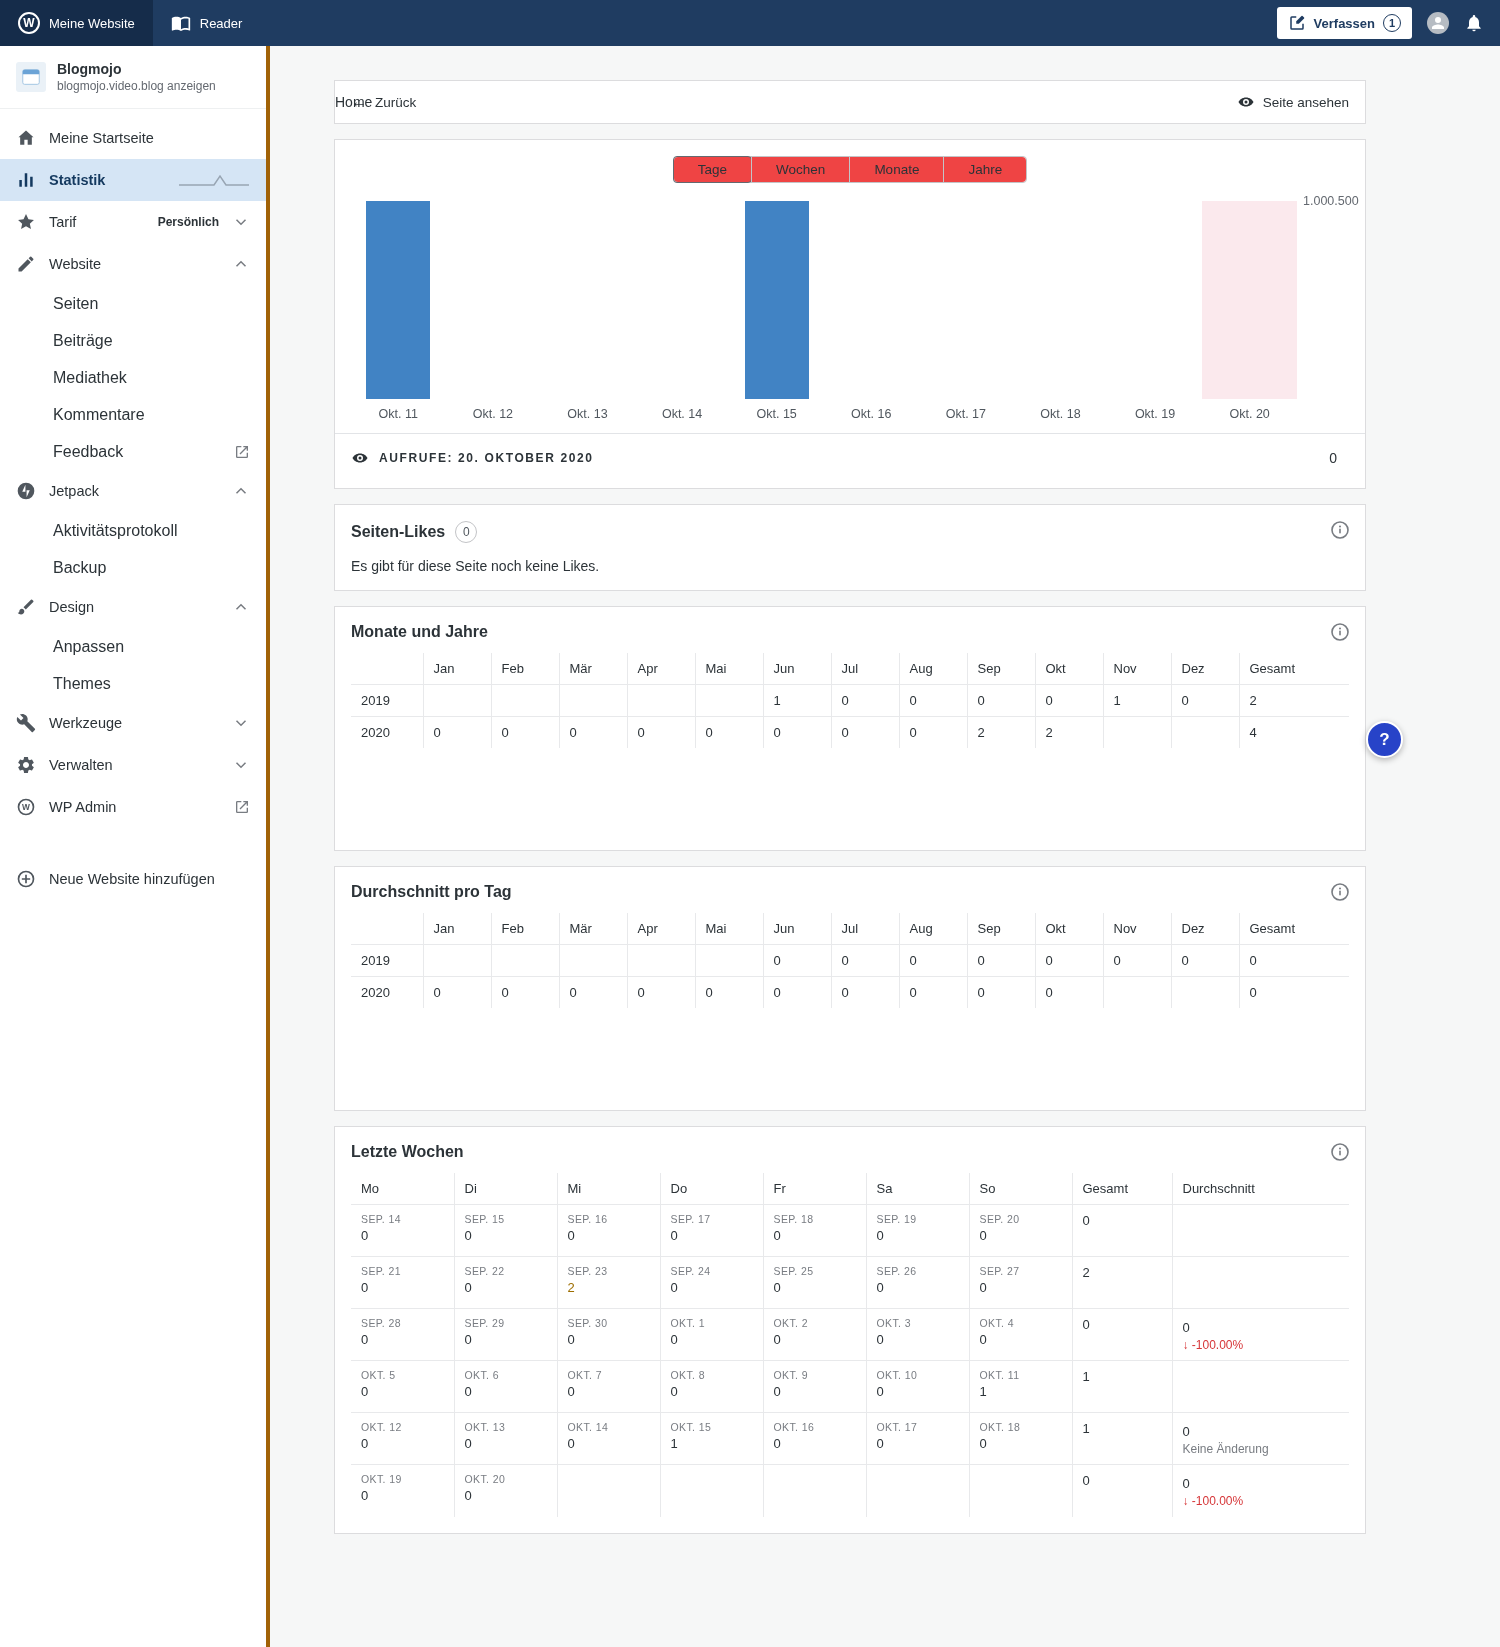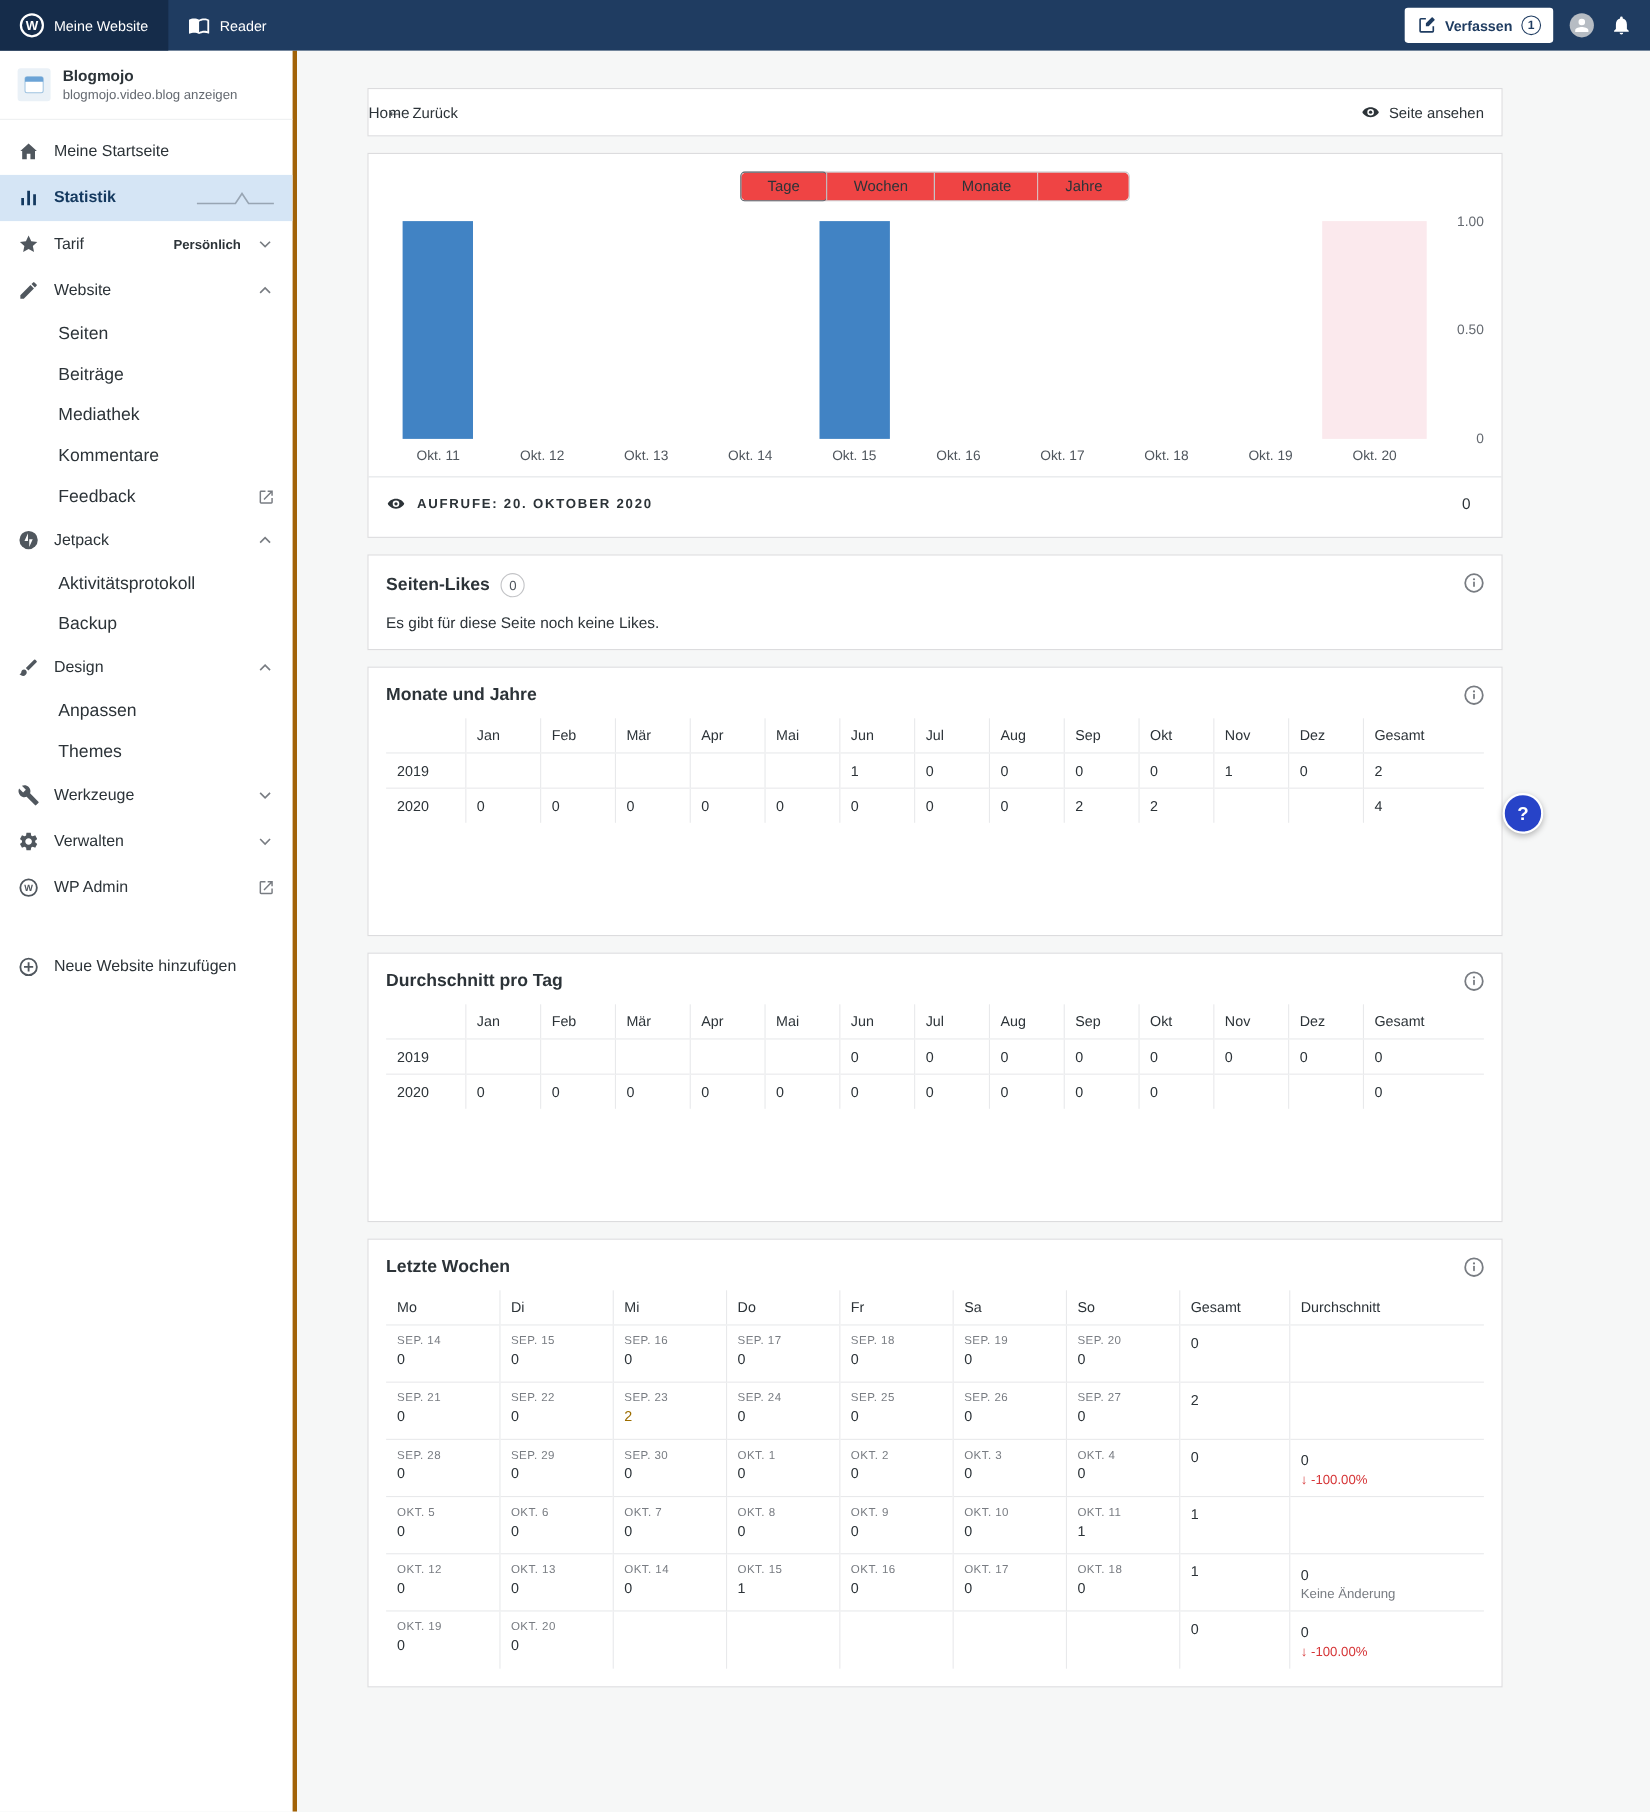--- a/index.html
+++ b/index.html
@@ -78,21 +78,21 @@
   .tab:last-child { border-radius:0 4px 4px 0; }
   .tab.active::after { content:""; position:absolute; inset:-1px; border:1px solid #646970; border-radius:4px; pointer-events:none; }
 
   .chart { position:relative; margin-top:18px; padding-right:52px; }
   .plot { display:flex; height:198px; align-items:flex-end; }
   .chart-col { flex:1; height:100%; display:flex; align-items:flex-end; justify-content:center; cursor:pointer; }
   .chart-col.selected { background:var(--chart-sel,#fbe9ed); }
   .chart-bar { width:64px; background:var(--bar,#4183c4); }
   .xlabels { display:flex; margin-top:8px; }
   .chart-xlabel { flex:1; text-align:center; font-size:12.5px; color:#50575e; }
-  .ylabels { position:absolute; top:-7px; right:0; height:212px; display:flex; flex-direction:column;
+  .ylabels { position:absolute; top:-7px; right:0; height:212px; display:flex; 
     justify-content:space-between; font-size:12.5px; color:#646970; width:46px; text-align:right; }
 
   .stats-footer { border-top:1px solid #e2e4e7; display:flex; align-items:center; padding:15px 16px 21px; }
   .views-label { display:flex; align-items:center; gap:10px; font-size:12px; font-weight:700;
     letter-spacing:1.6px; color:#2c3338; }
   .views-value { margin-left:auto; font-size:14px; padding-right:12px; }
 
   
   .stat-table { width:100%; border-collapse:collapse; margin-top:12px; table-layout:fixed; }
   .stat-table th, .stat-table td { text-align:left; font-weight:400; font-size:13px; color:#2c3338;

